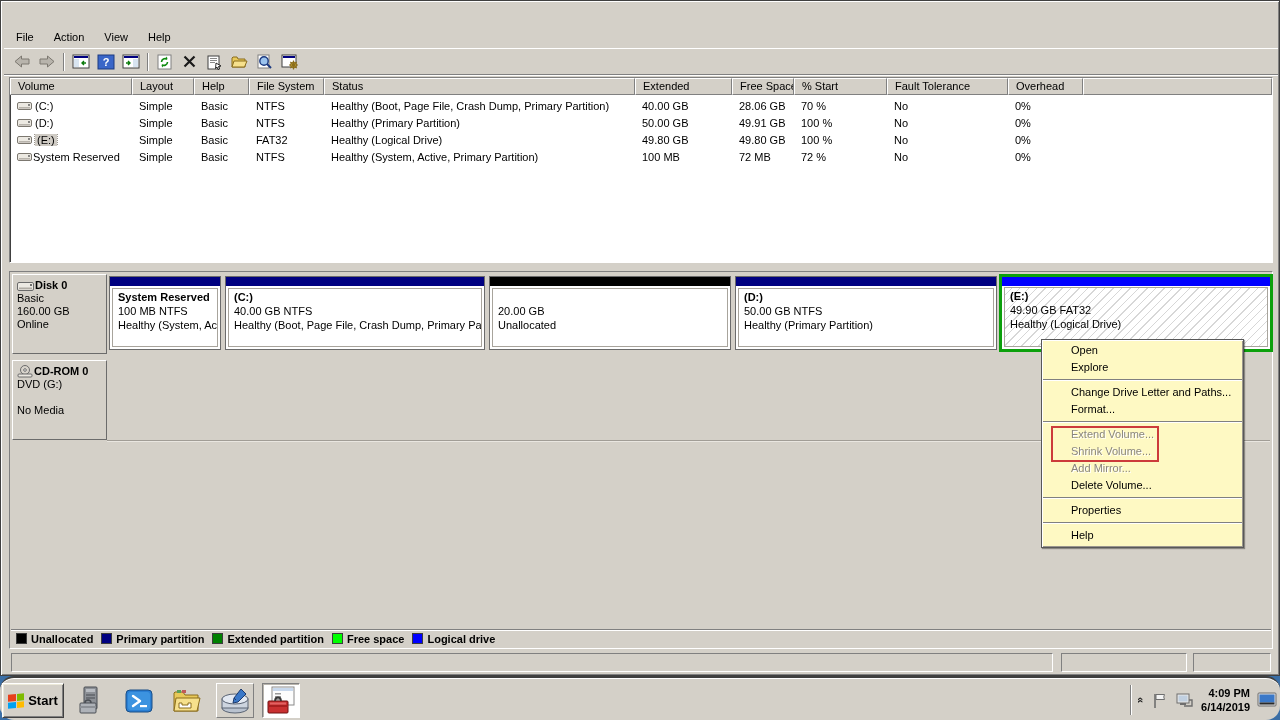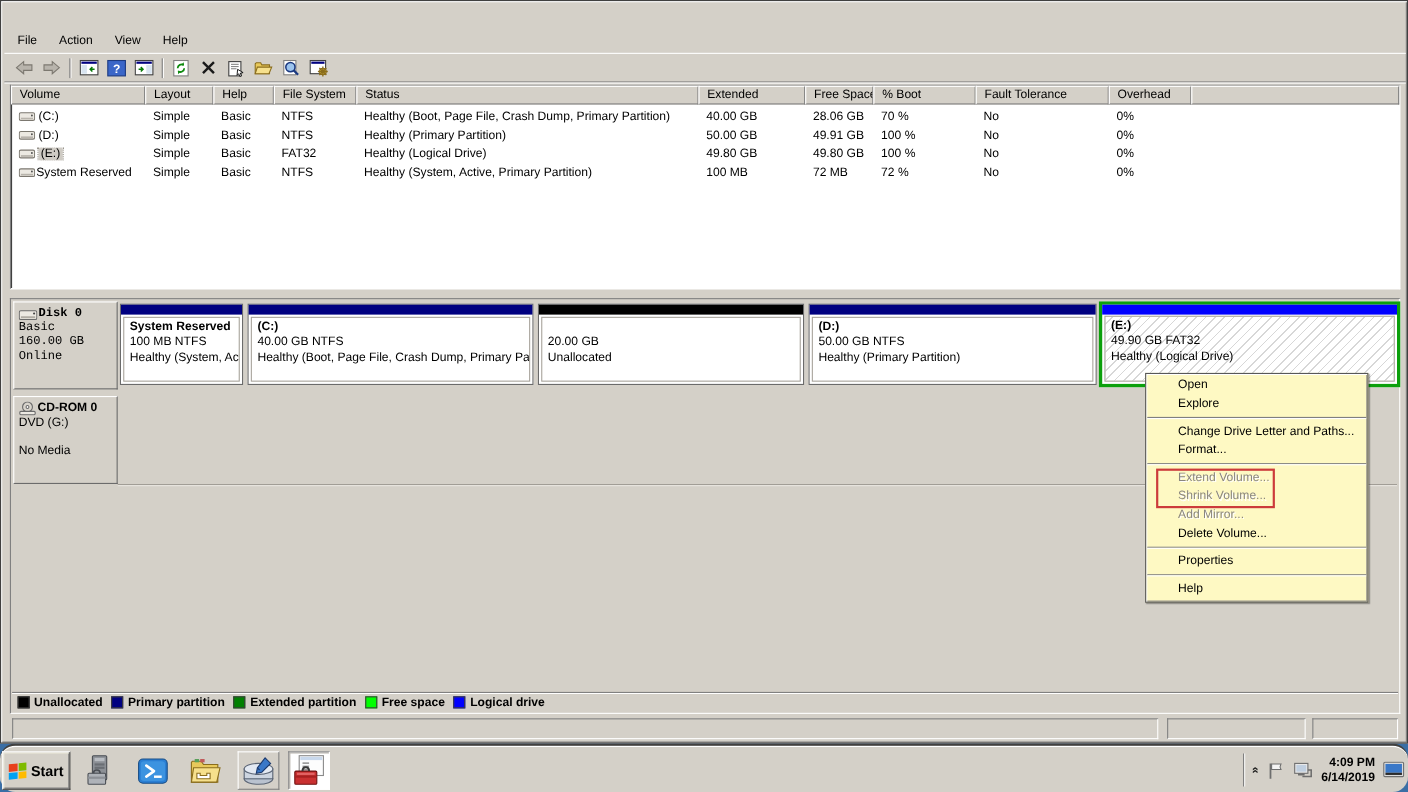--- a/index.html
+++ b/index.html
@@ -195,21 +195,21 @@
 
   <div class="list-pane">
     <div class="lh-row">
       <div class="lh-cell c-vol">Volume</div>
       <div class="lh-cell c-lay">Layout</div>
       <div class="lh-cell c-typ">Help</div>
       <div class="lh-cell c-fs">File System</div>
       <div class="lh-cell c-st">Status</div>
       <div class="lh-cell c-cap">Extended</div>
       <div class="lh-cell c-free">Free Space</div>
-      <div class="lh-cell c-pct">% Boot</div>
+      <div class="lh-cell c-pct">% Start</div>
       <div class="lh-cell c-ft">Fault Tolerance</div>
       <div class="lh-cell c-oh">Overhead</div>
       <div class="lh-cell c-fill"></div>
     </div>
 
     <div class="lr" style="margin-top:2px;">
       <div class="lr-cell c-vol vol-cell">
         <svg width="15" height="11" viewBox="0 0 15 11">
             <rect x="0.5" y="2.5" width="14" height="7" rx="1.5" fill="#ece9e2" stroke="#7c7870"></rect>
             <rect x="2" y="7" width="11" height="1.6" fill="#b8b4ac"></rect>
@@ -284,21 +284,21 @@
       <div class="lr-cell c-cap">100 MB</div>
       <div class="lr-cell c-free">72 MB</div>
       <div class="lr-cell c-pct">72 %</div>
       <div class="lr-cell c-ft">No</div>
       <div class="lr-cell c-oh">0%</div>
     </div>
   </div>
 
   <div class="graphic-pane">
 
-    <div class="disk-label" style="top:2px;font-family:Liberation Mono, monospace;">
+    <div class="disk-label" style="top:2px;">
       <div class="row1">
         <svg width="17" height="12" viewBox="0 0 17 12">
             <rect x="0.5" y="2.5" width="16" height="8" rx="1.5" fill="#ece9e2" stroke="#6b6b6b"></rect>
             <rect x="2" y="7.5" width="13" height="1.8" fill="#b0aca4"></rect>
             <circle cx="14" cy="5" r="1" fill="#444"></circle>
           </svg>
         <span class="nm">Disk 0</span>
       </div>
       <div>Basic</div>
       <div>160.00 GB</div>

